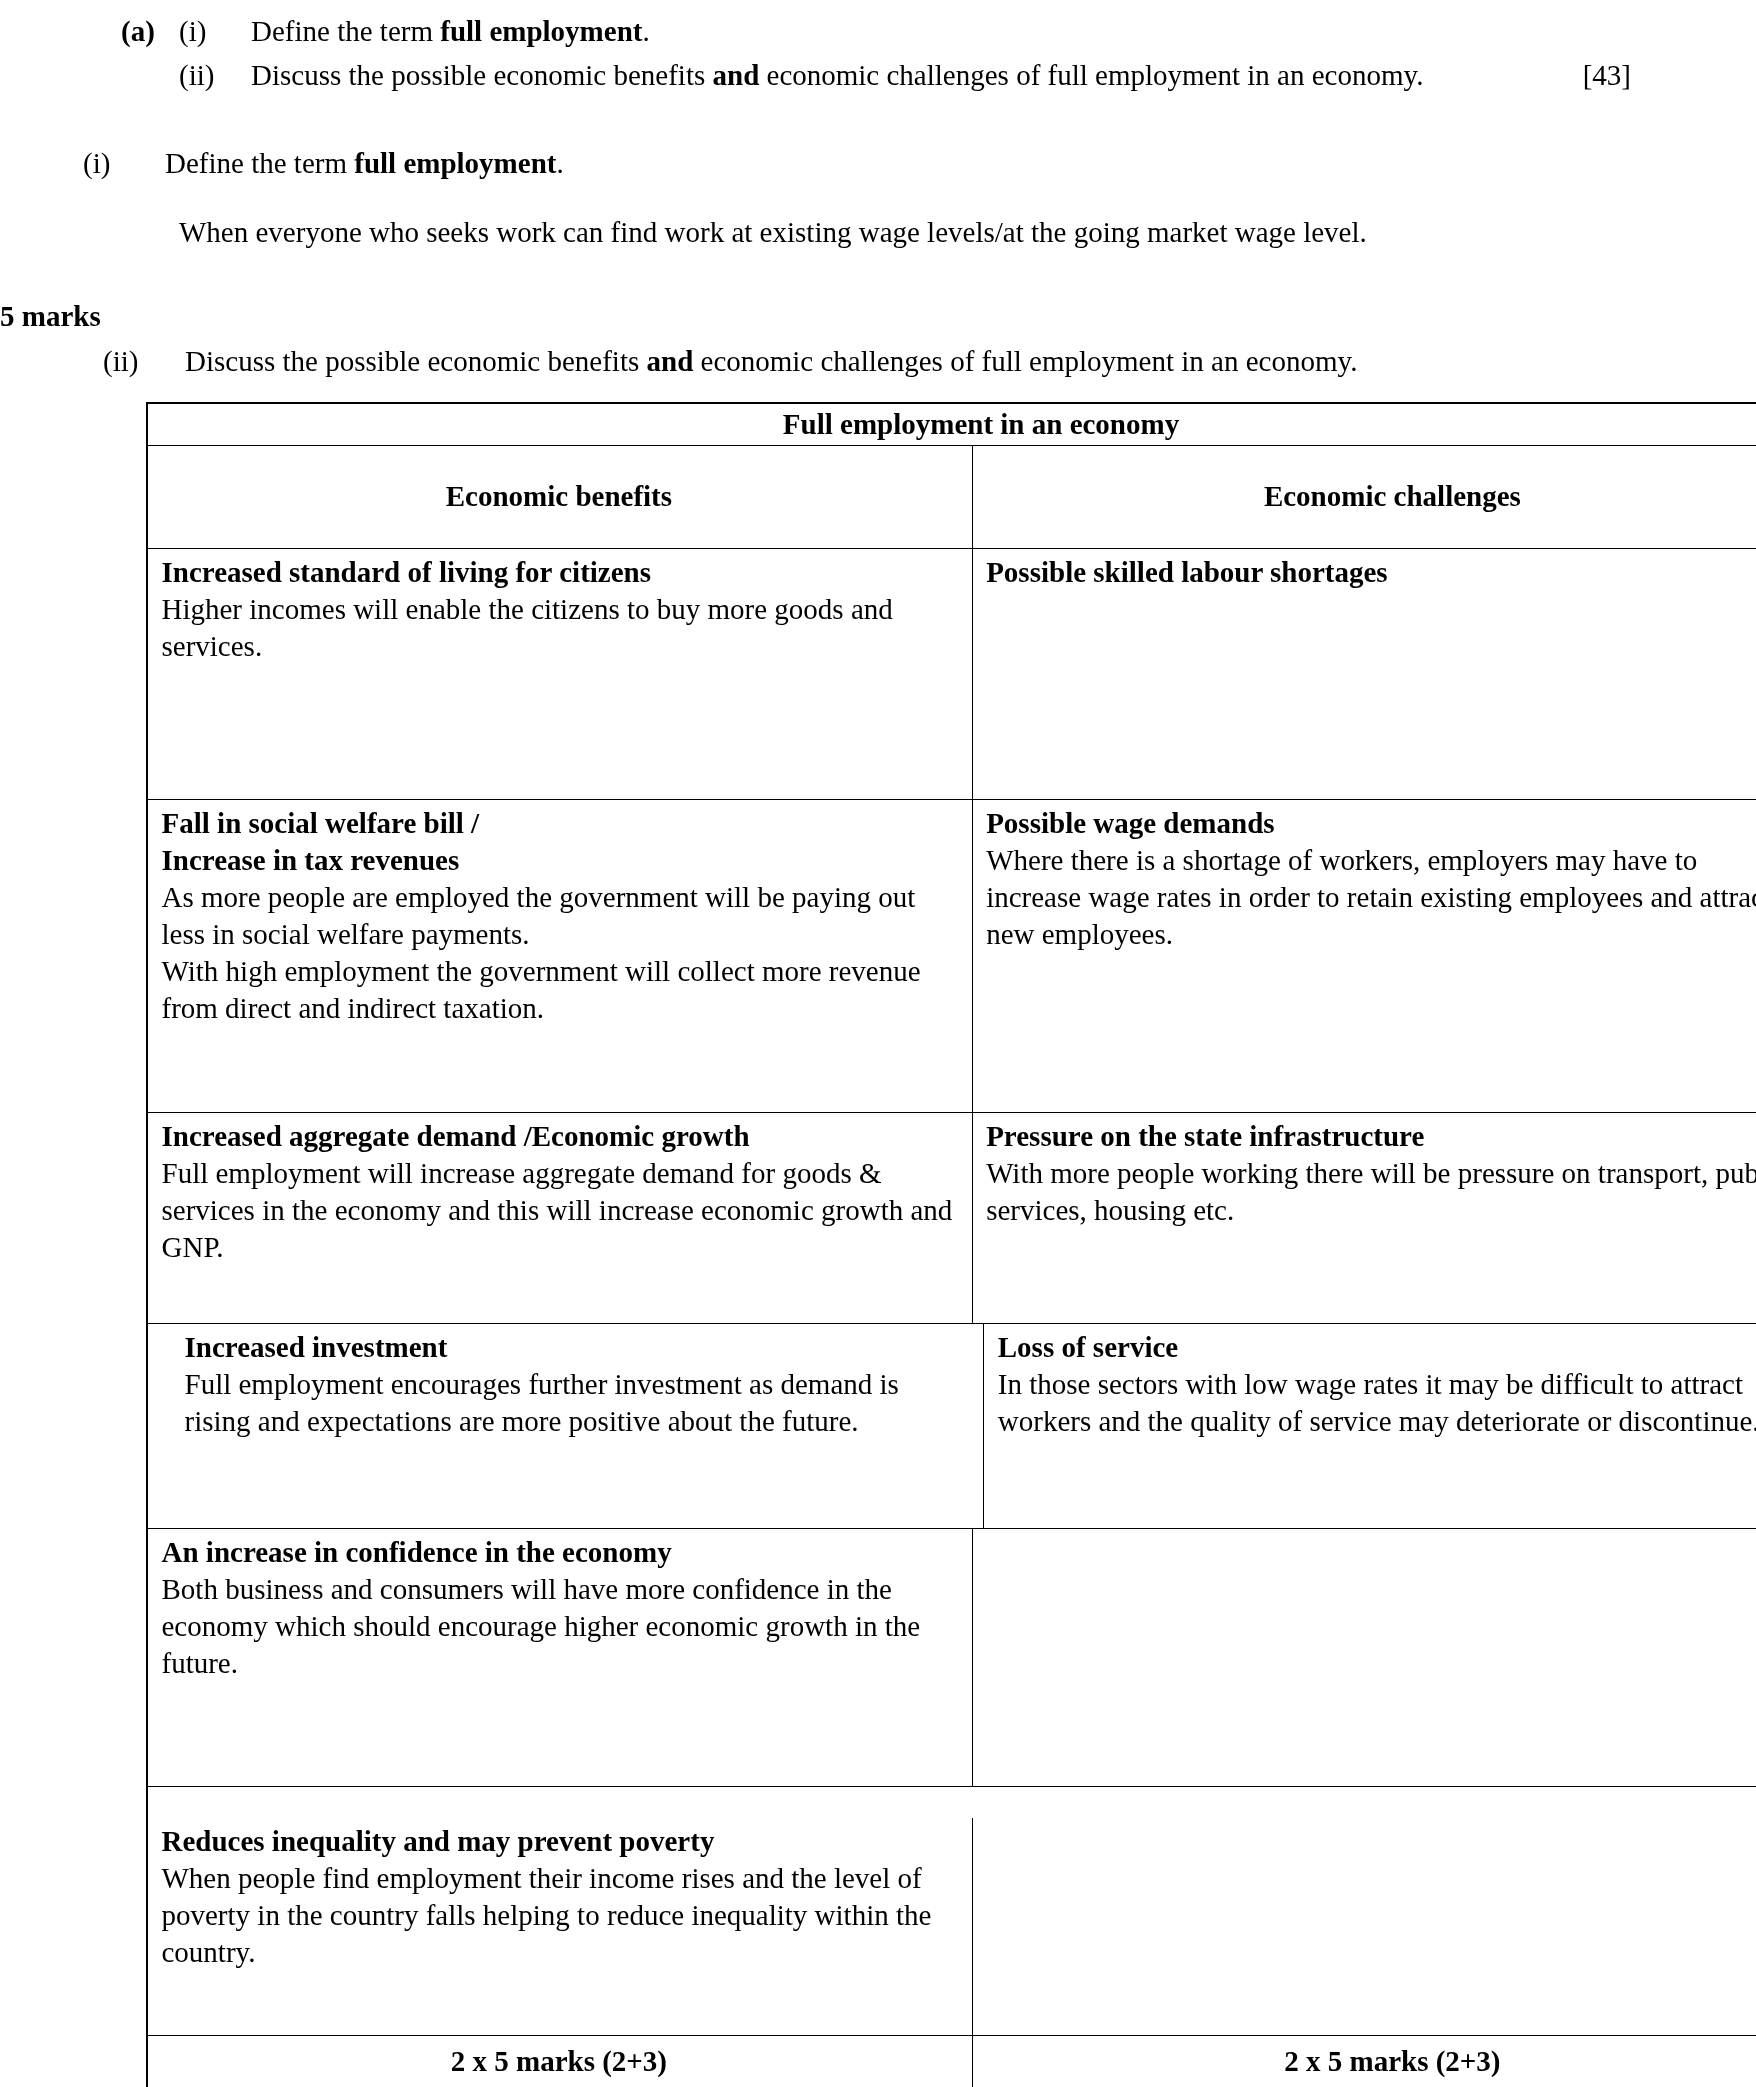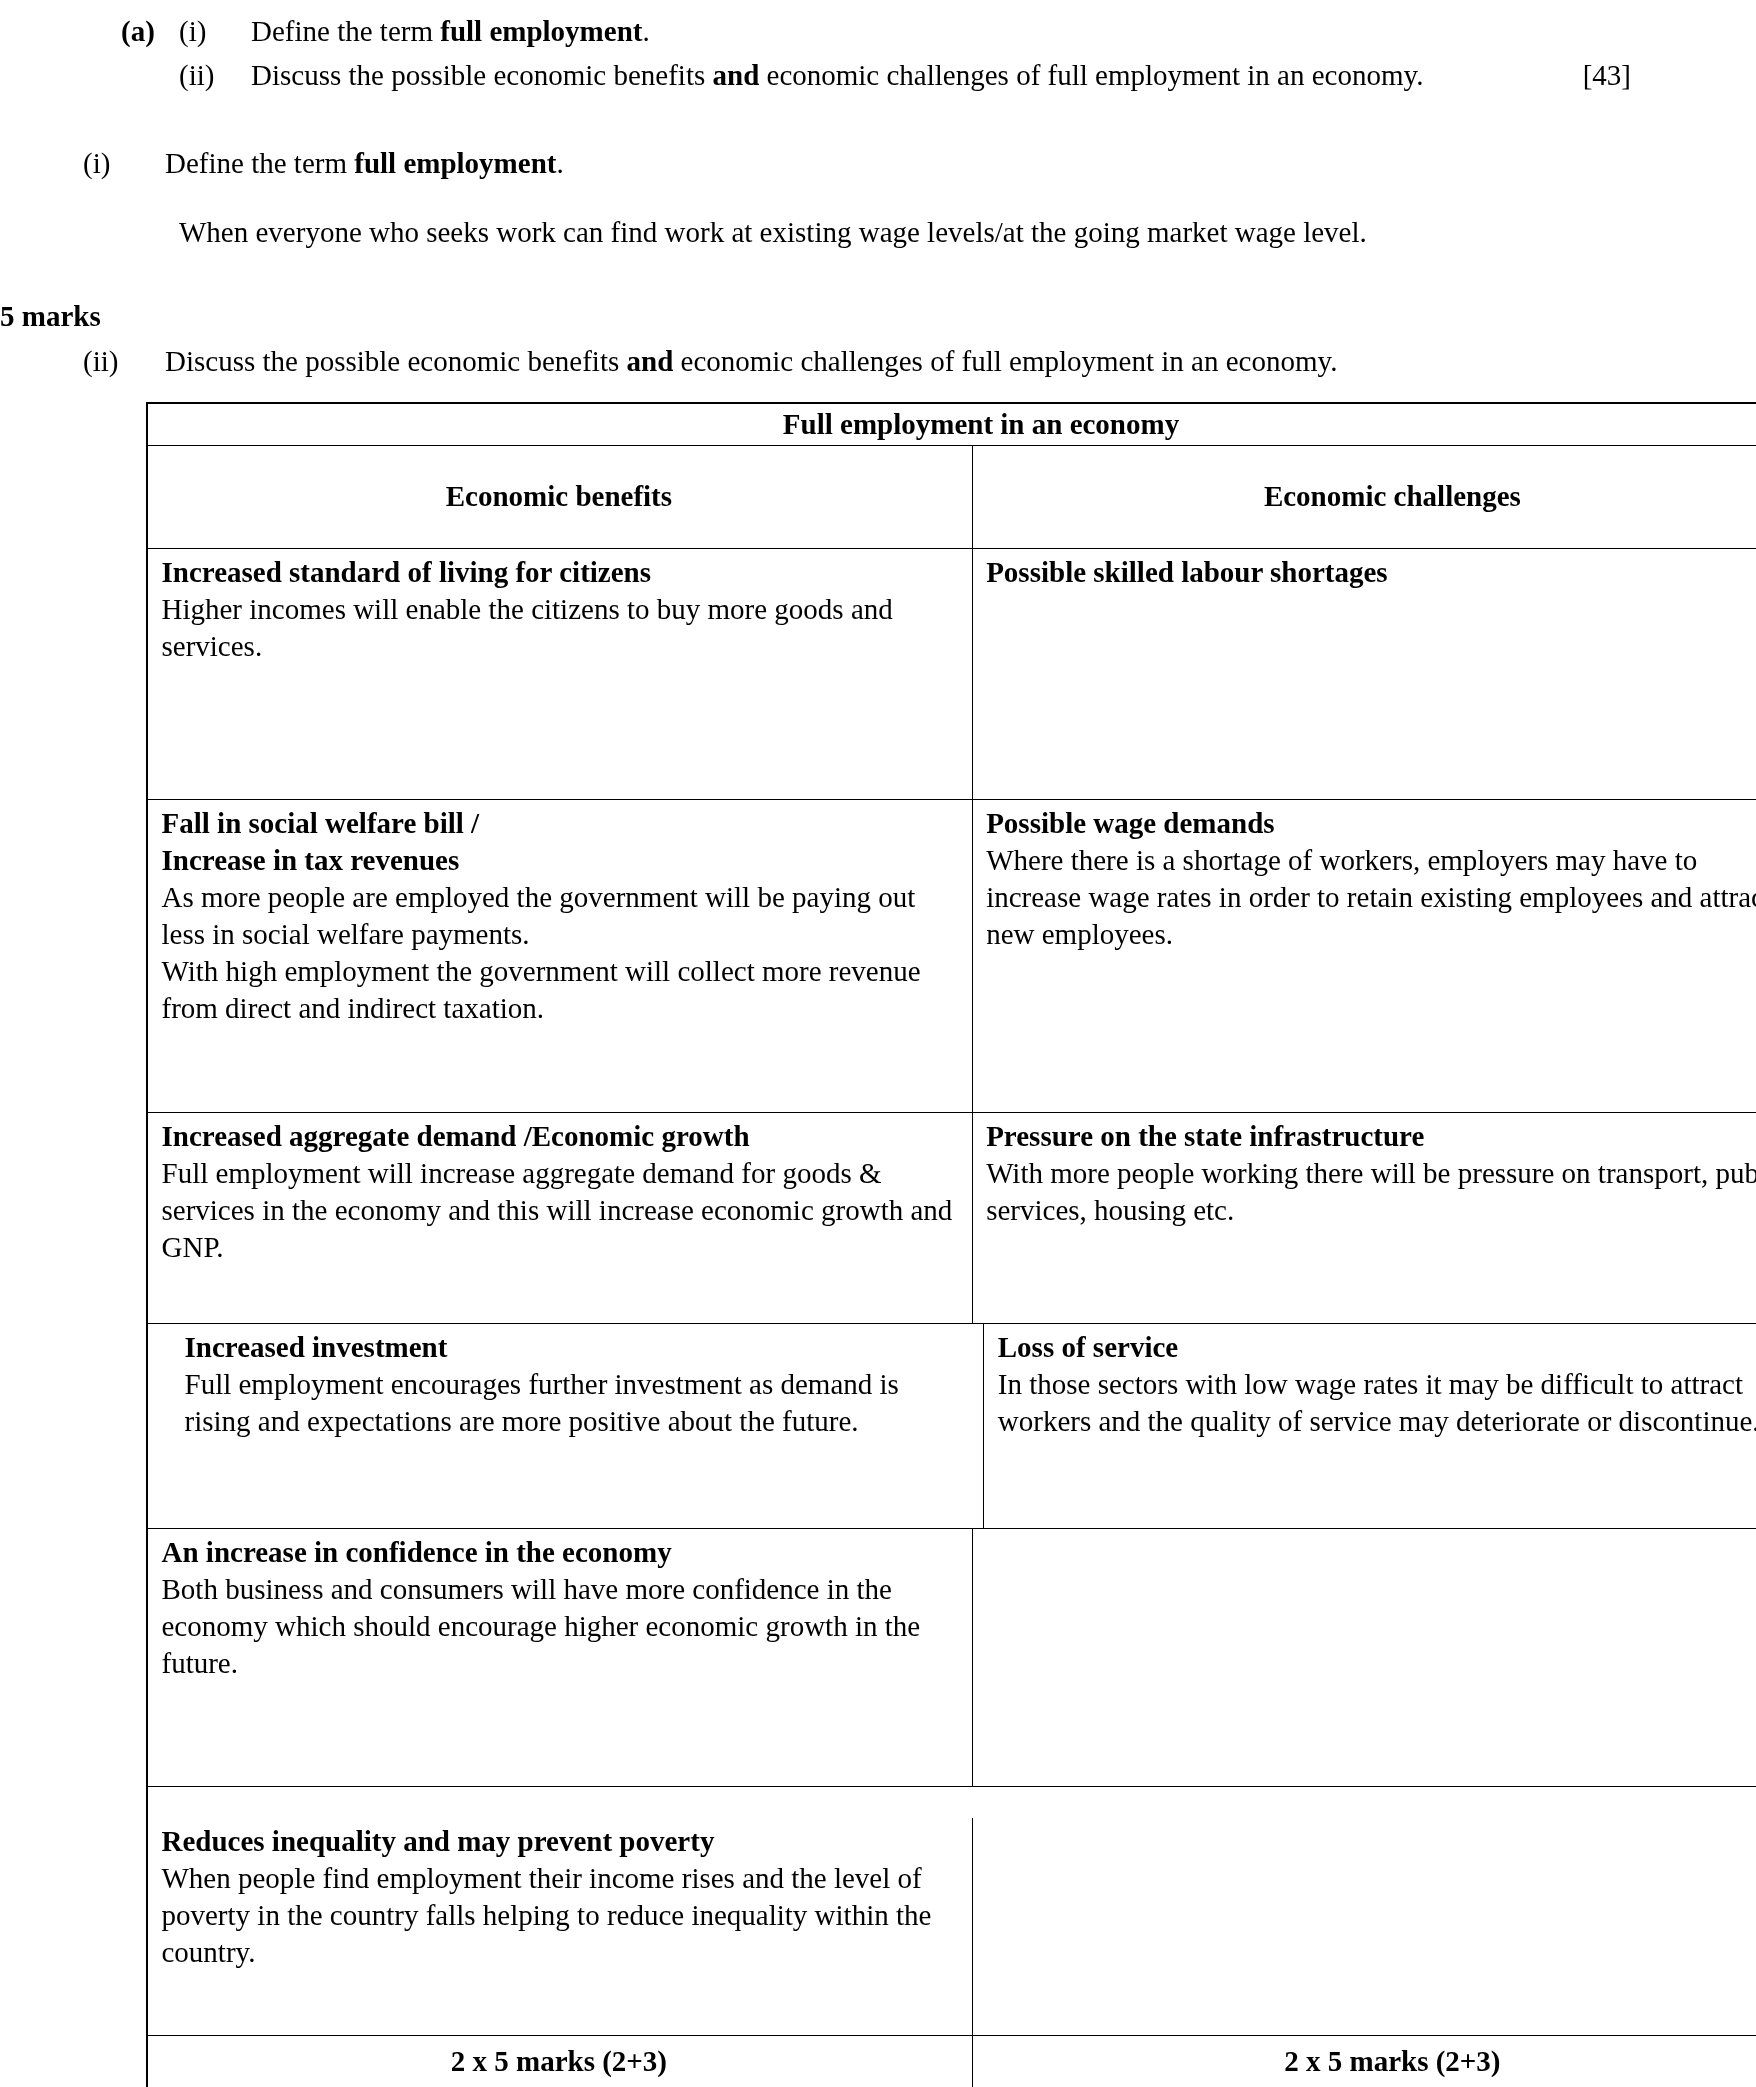--- a/index.html
+++ b/index.html
@@ -22,21 +22,21 @@
   .line2 { margin-top:1.9px; display:flex; padding-right:125px; }
   .lbl-ii1 { flex:none; display:inline-block; margin-left:179px; width:72px; }
   .marks25 { margin-left:auto; padding-left:29px; }
 
   
   .sec-line { white-space:nowrap; }
   .sec-i { margin-top:46px; }
   .sec-label { display:inline-block; margin-left:83px; width:82px; }
   .answer { margin-top:27px; margin-left:179px; }
   .marks5 { margin-top:42px; width:1738px; font-weight:bold; }
-  .sec-ii { margin-top:3.9px; }
+  .sec-ii { margin-top:3.9px;margin-left:20px; }
 
   
   .qtable {
     margin:19.3px 0 0 146px;
     width:1670px;
     border:2.9px solid #000;
     line-height:37px;
   }
   .t-title {
     text-align:center; font-weight:bold;

